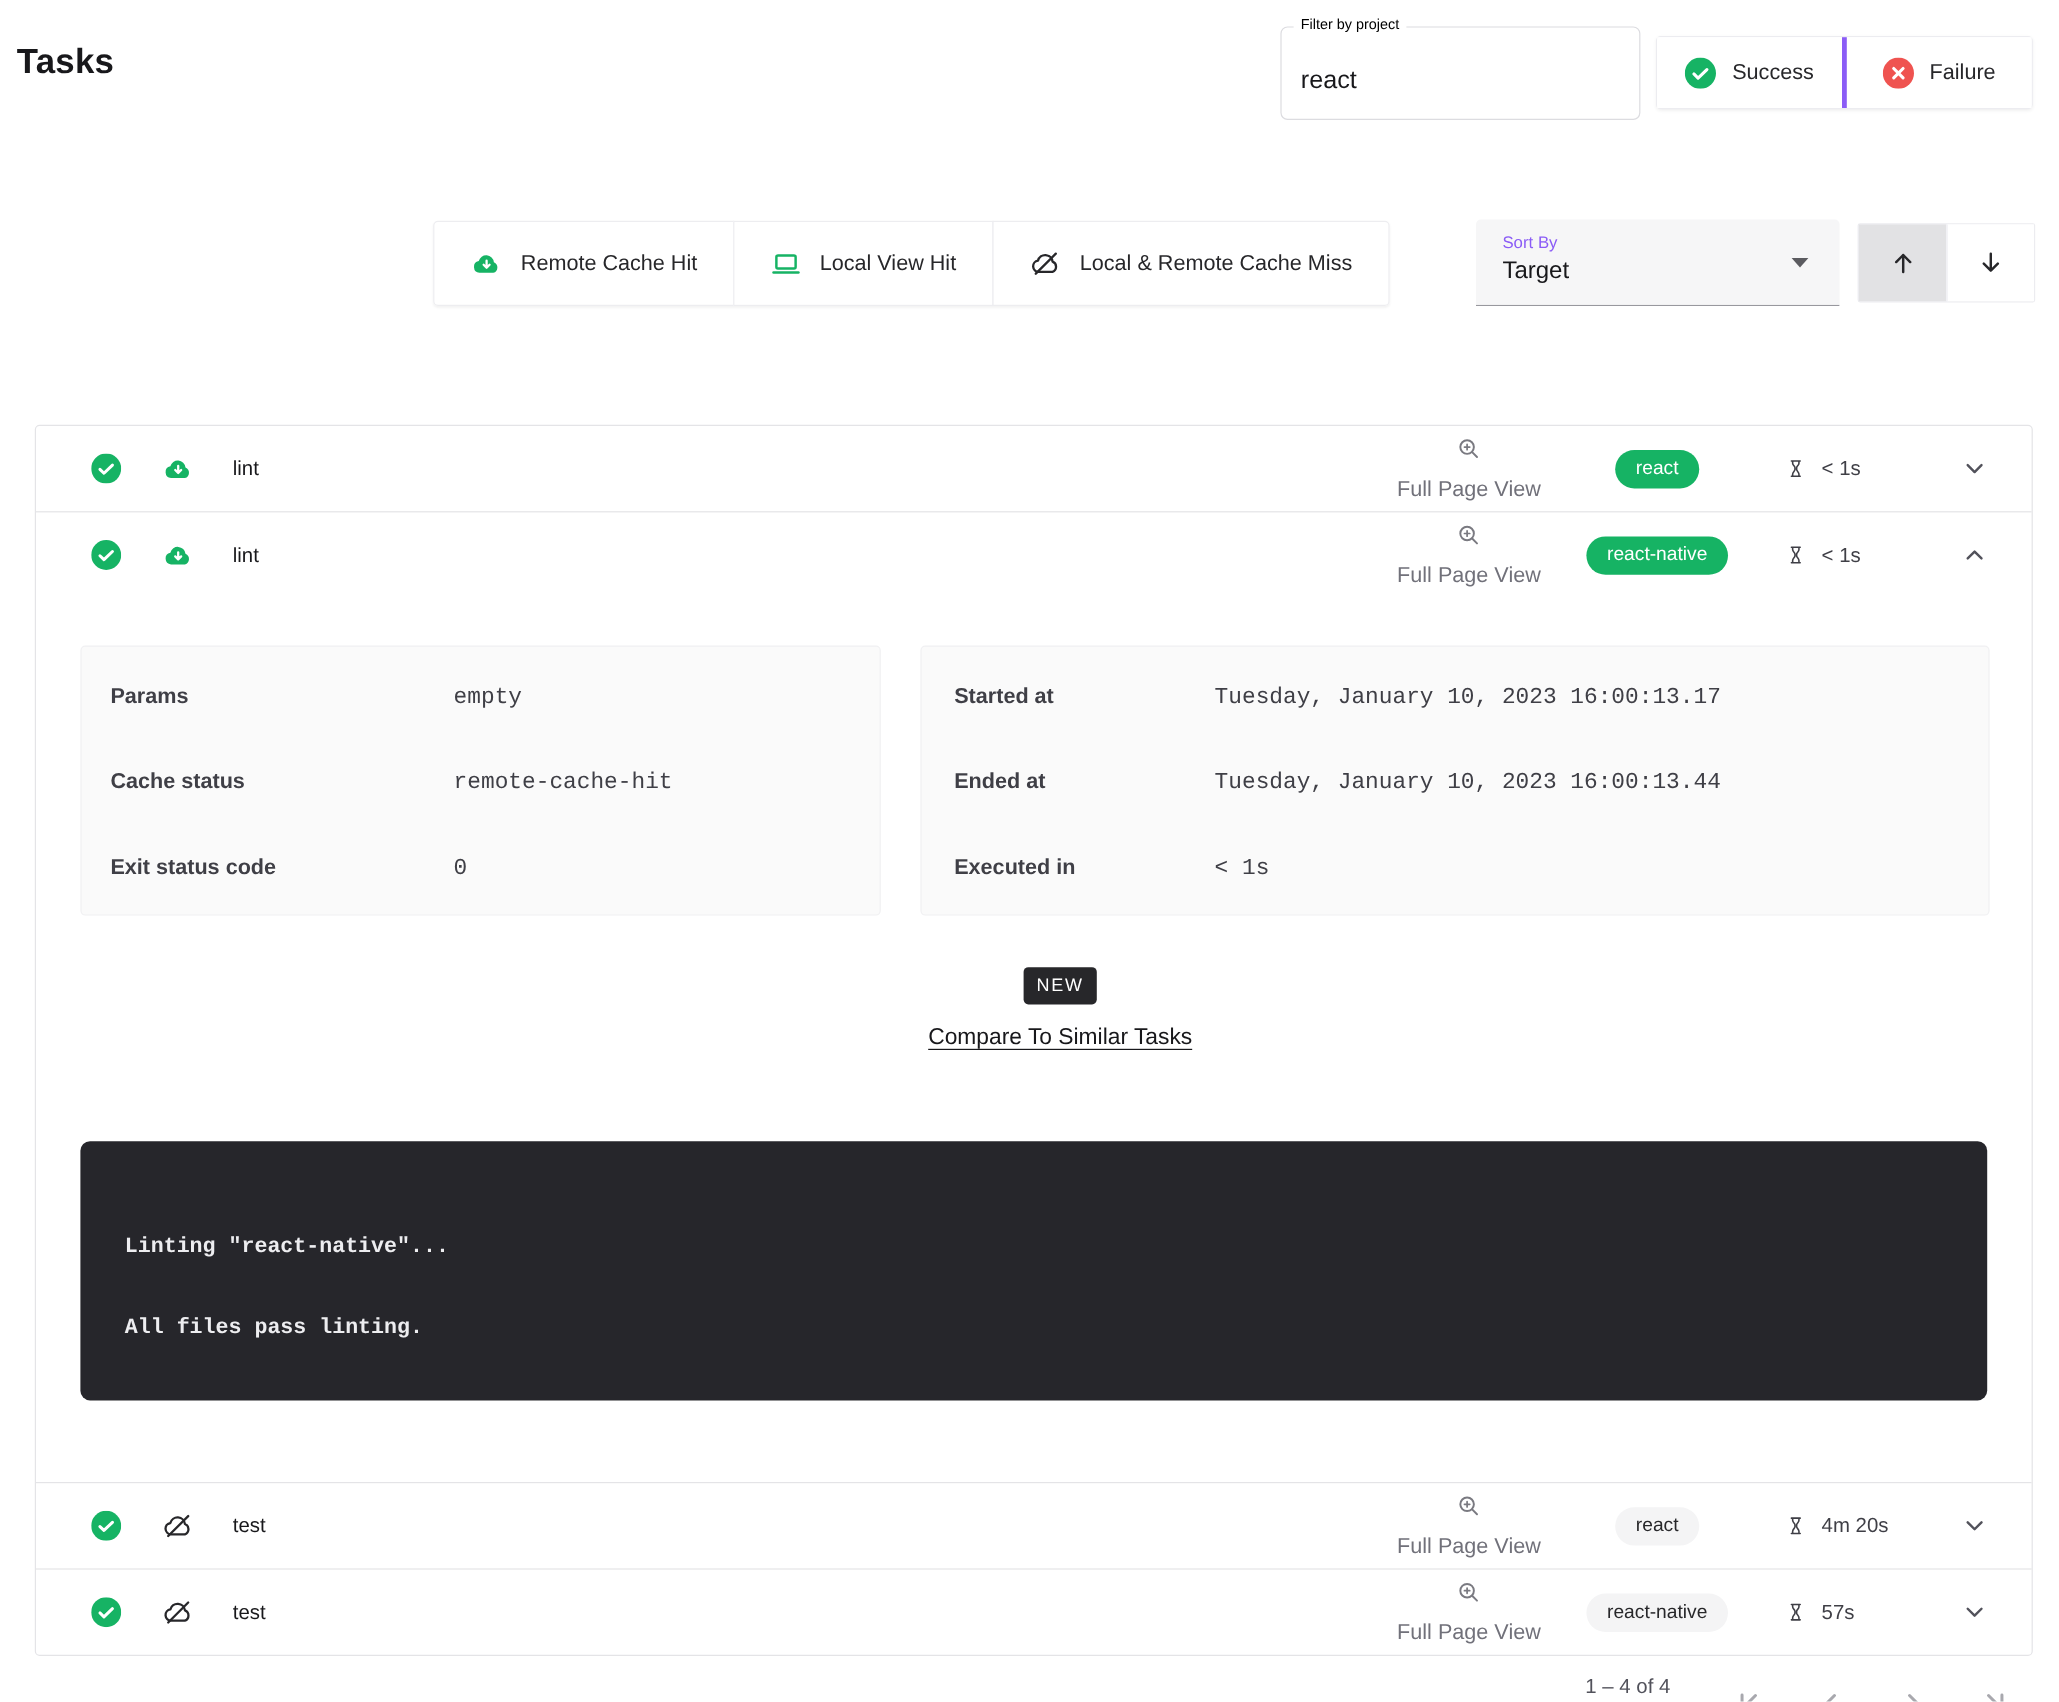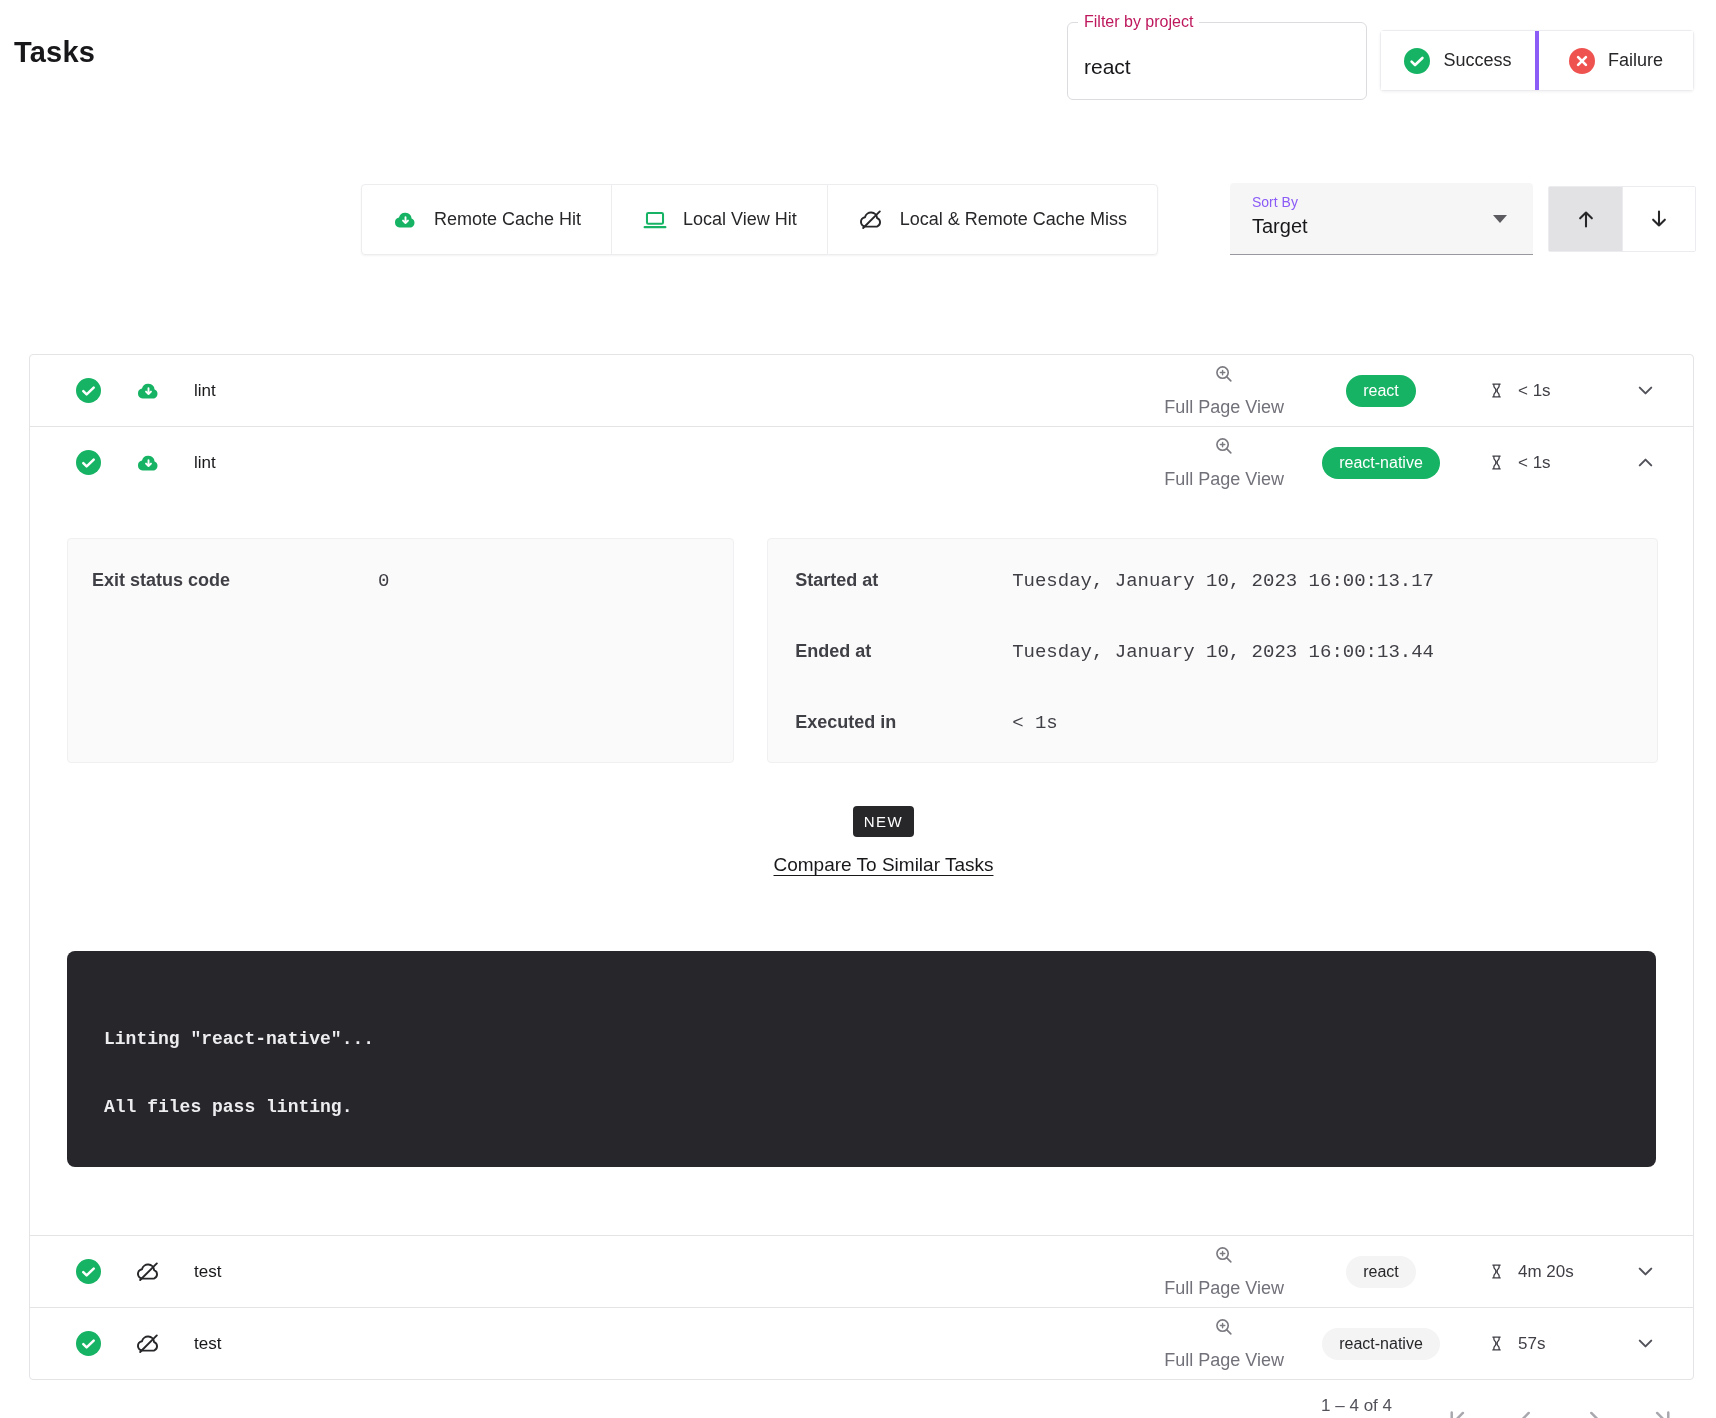--- a/index.html
+++ b/index.html
@@ -6,21 +6,21 @@
   html,body { width:1716px; height:1418px; background:#fff; font-family:"Liberation Sans", sans-serif; color:#18181b; }
   body { position:relative; overflow:hidden; }
   .mono { font-family:"Liberation Mono","DejaVu Sans Mono",monospace; }
 
   
   .page-title { position:absolute; left:14px; top:36px; font-size:29px; font-weight:700; letter-spacing:.2px; }
 
   .project-filter { position:absolute; left:1067px; top:22px; width:300px; height:78px;
     border:1px solid #dcdce0; border-radius:6px; background:#fff; }
   .project-filter .field-label { position:absolute; top:-10px; left:10px; background:#fff; padding:0 6px;
-    font-size:16px; color:#be185d; }
+    font-size:12px; color:#000000; }
   .project-filter input { width:100%; height:100%; border:none; outline:none; background:transparent;
     padding:12px 16px 0 16px; font-size:21px; color:#18181b; font-family:"Liberation Sans",sans-serif; }
 
   .status-group { position:absolute; left:1380px; top:30px; width:314px; height:61px; display:flex;
     background:#fff; border:1px solid #ececf0; border-radius:4px; box-shadow:0 1px 3px rgba(0,0,0,.06); }
   .status-btn { flex:1; display:flex; align-items:center; justify-content:center; gap:13px;
     font-size:18px; color:#27272a; cursor:pointer; background:#fff; border:none; }
   .status-btn + .status-btn { border-left:4px solid #8b5cf6; }
 
   
@@ -314,20 +314,28 @@
               </svg>
             </span>
         </button>
       </div>
     </div>
 
     <div>
       <div class="detail-cards">
         <div class="detail-card left">
           <div class="detail-row">
+            <span class="detail-label">Params</span>
+            <span class="detail-value mono">empty</span>
+          </div>
+          <div class="detail-row">
+            <span class="detail-label">Cache status</span>
+            <span class="detail-value mono">remote-cache-hit</span>
+          </div>
+          <div class="detail-row">
             <span class="detail-label">Exit status code</span>
             <span class="detail-value mono">0</span>
           </div>
         </div>
         <div class="detail-card right">
           <div class="detail-row">
             <span class="detail-label">Started at</span>
             <span class="detail-value mono">Tuesday, January 10, 2023 16:00:13.17</span>
           </div>
           <div class="detail-row">

